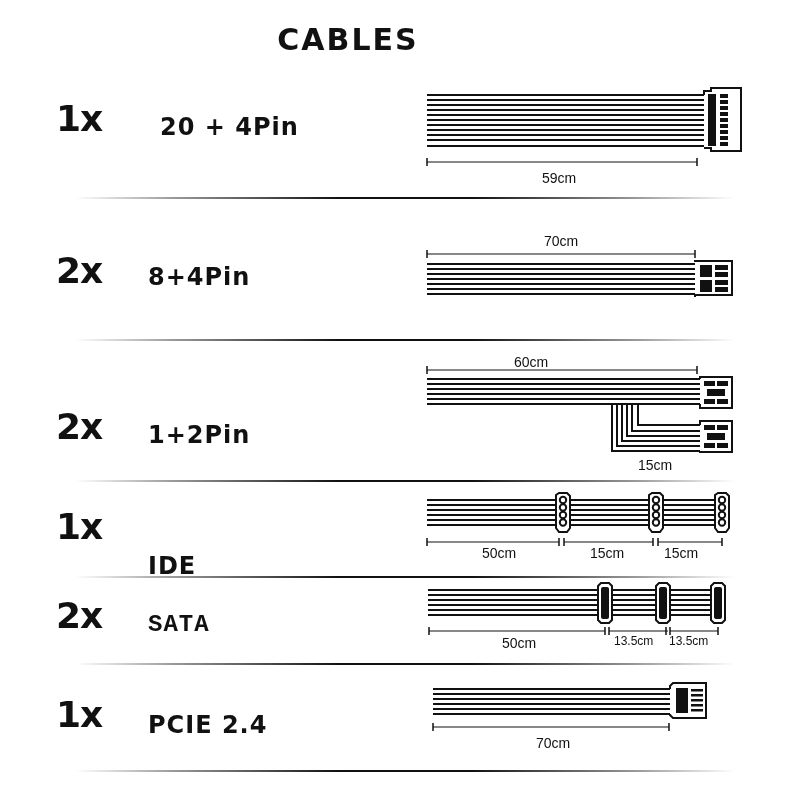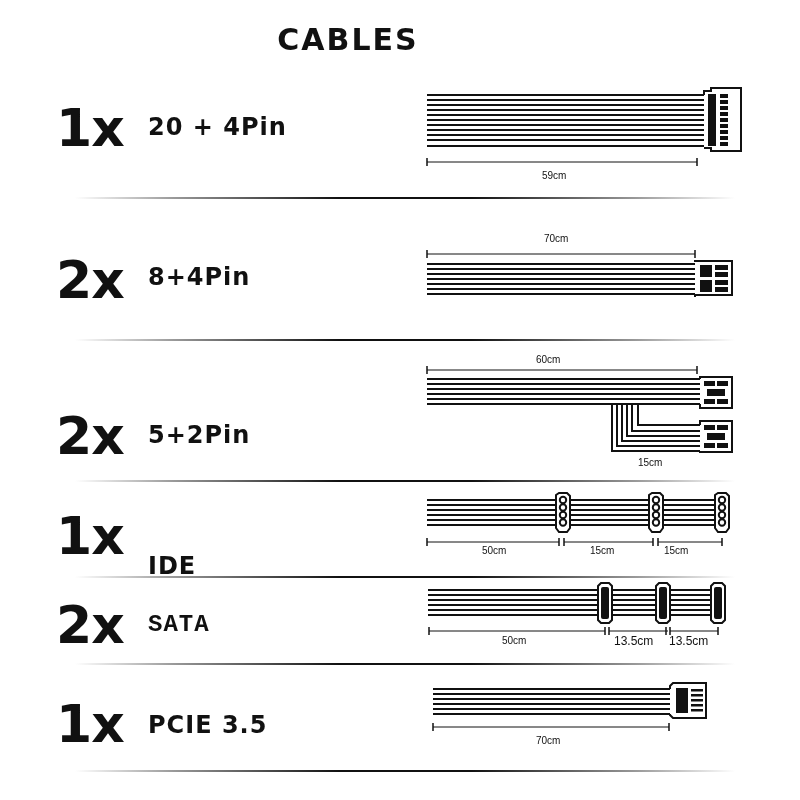--- a/index.html
+++ b/index.html
@@ -1,60 +1,60 @@
 <!DOCTYPE html>
 <html><head>
 <meta charset="utf-8">
 <style>
   html, body { margin:0; padding:0; background:#ffffff; }
   body { width:800px; height:800px; position:relative; overflow:hidden; font-family:"DejaVu Sans", sans-serif; color:#111; }
   .title { position:absolute; top:22px; left:0; width:696px; text-align:center; font-family:"DejaVu Sans", sans-serif; font-weight:bold; font-size:30px; letter-spacing:2px; color:#111; }
-  .qty { position:absolute; left:56px; font-family:"DejaVu Sans", sans-serif; font-weight:bold; font-size:52px; color:#111; letter-spacing:-1px; }
+  .qty { position:absolute; left:56px; font-family:"DejaVu Sans", sans-serif; font-weight:bold; font-size:36px; color:#111; letter-spacing:-1px; }
   .name { position:absolute; left:148px; font-family:"DejaVu Sans", sans-serif; font-weight:bold; font-size:24px; color:#111; letter-spacing:1px; }
   .divider { position:absolute; left:75px; width:660px; height:2px; background:linear-gradient(to right, rgba(0,0,0,0) 0%, #999 15%, #111 40%, #111 60%, #999 85%, rgba(0,0,0,0) 100%); }
-  .dim { position:absolute; font-family:"Liberation Sans", sans-serif; font-size:10px; color:#111; }
+  .dim { position:absolute; font-family:"Liberation Sans", sans-serif; font-size:14px; color:#111; }
   svg.diag { position:absolute; left:0; top:0; }
 </style>
 </head>
 <body>
 
 <div class="title">CABLES</div>
 
 <div class="qty" style="top:98px;">1x</div>
-<div class="name" style="top:113px;">20 + 4Pin</div>
+<div class="name" style="top:113px;margin-left:12px;">20 + 4Pin</div>
 <div class="dim" style="top:170px; left:542px;">59cm</div>
 <div class="divider" style="top:197px;"></div>
 
 <div class="qty" style="top:250px;">2x</div>
 <div class="name" style="top:263px;">8+4Pin</div>
 <div class="dim" style="top:233px; left:544px;">70cm</div>
 <div class="divider" style="top:339px;"></div>
 
 <div class="qty" style="top:406px;">2x</div>
-<div class="name" style="top:421px;">5+2Pin</div>
-<div class="dim" style="top:354px; left:536px;">60cm</div>
+<div class="name" style="top:421px;">1+2Pin</div>
+<div class="dim" style="top:354px; left:514px;">60cm</div>
 <div class="dim" style="top:457px; left:638px;">15cm</div>
 <div class="divider" style="top:480px;"></div>
 
 <div class="qty" style="top:506px;">1x</div>
 <div class="name" style="top:552px;">IDE</div>
 <div class="dim" style="top:545px; left:482px;">50cm</div>
 <div class="dim" style="top:545px; left:590px;">15cm</div>
 <div class="dim" style="top:545px; left:664px;">15cm</div>
 <div class="divider" style="top:576px;"></div>
 
 <div class="qty" style="top:595px;">2x</div>
 <div class="name" style="top:611px;font-family:Liberation Mono, monospace;">SATA</div>
 <div class="dim" style="top:635px; left:502px;">50cm</div>
 <div class="dim" style="top:634px; left:614px; font-size:12px;">13.5cm</div>
 <div class="dim" style="top:634px; left:669px; font-size:12px;">13.5cm</div>
 <div class="divider" style="top:663px;"></div>
 
 <div class="qty" style="top:694px;">1x</div>
-<div class="name" style="top:711px;">PCIE 3.5</div>
+<div class="name" style="top:711px;">PCIE 2.4</div>
 <div class="dim" style="top:735px; left:536px;">70cm</div>
 <div class="divider" style="top:770px;"></div>
 
 <svg class="diag" width="800" height="800" viewBox="0 0 800 800">
 
   <g stroke="#111" fill="none">
     <g stroke-width="2.2">
       <line x1="427" y1="95" x2="704" y2="95"></line>
       <line x1="427" y1="100" x2="704" y2="100"></line>
       <line x1="427" y1="105" x2="704" y2="105"></line>

